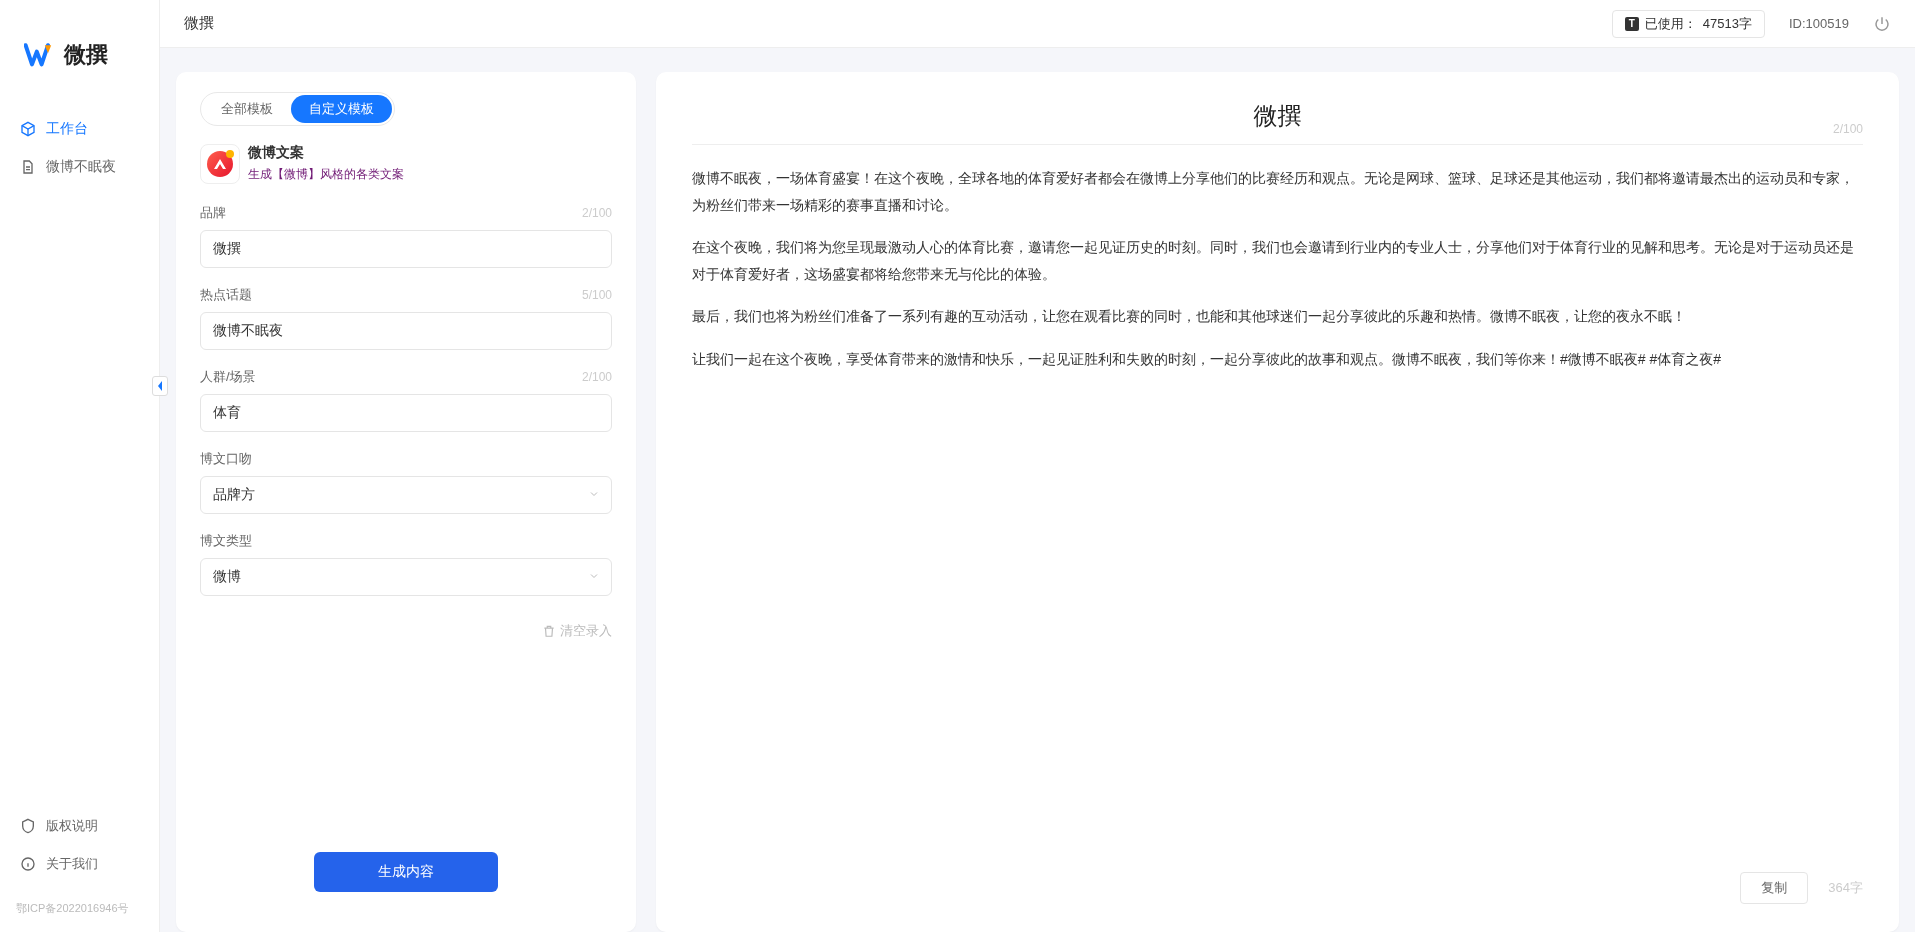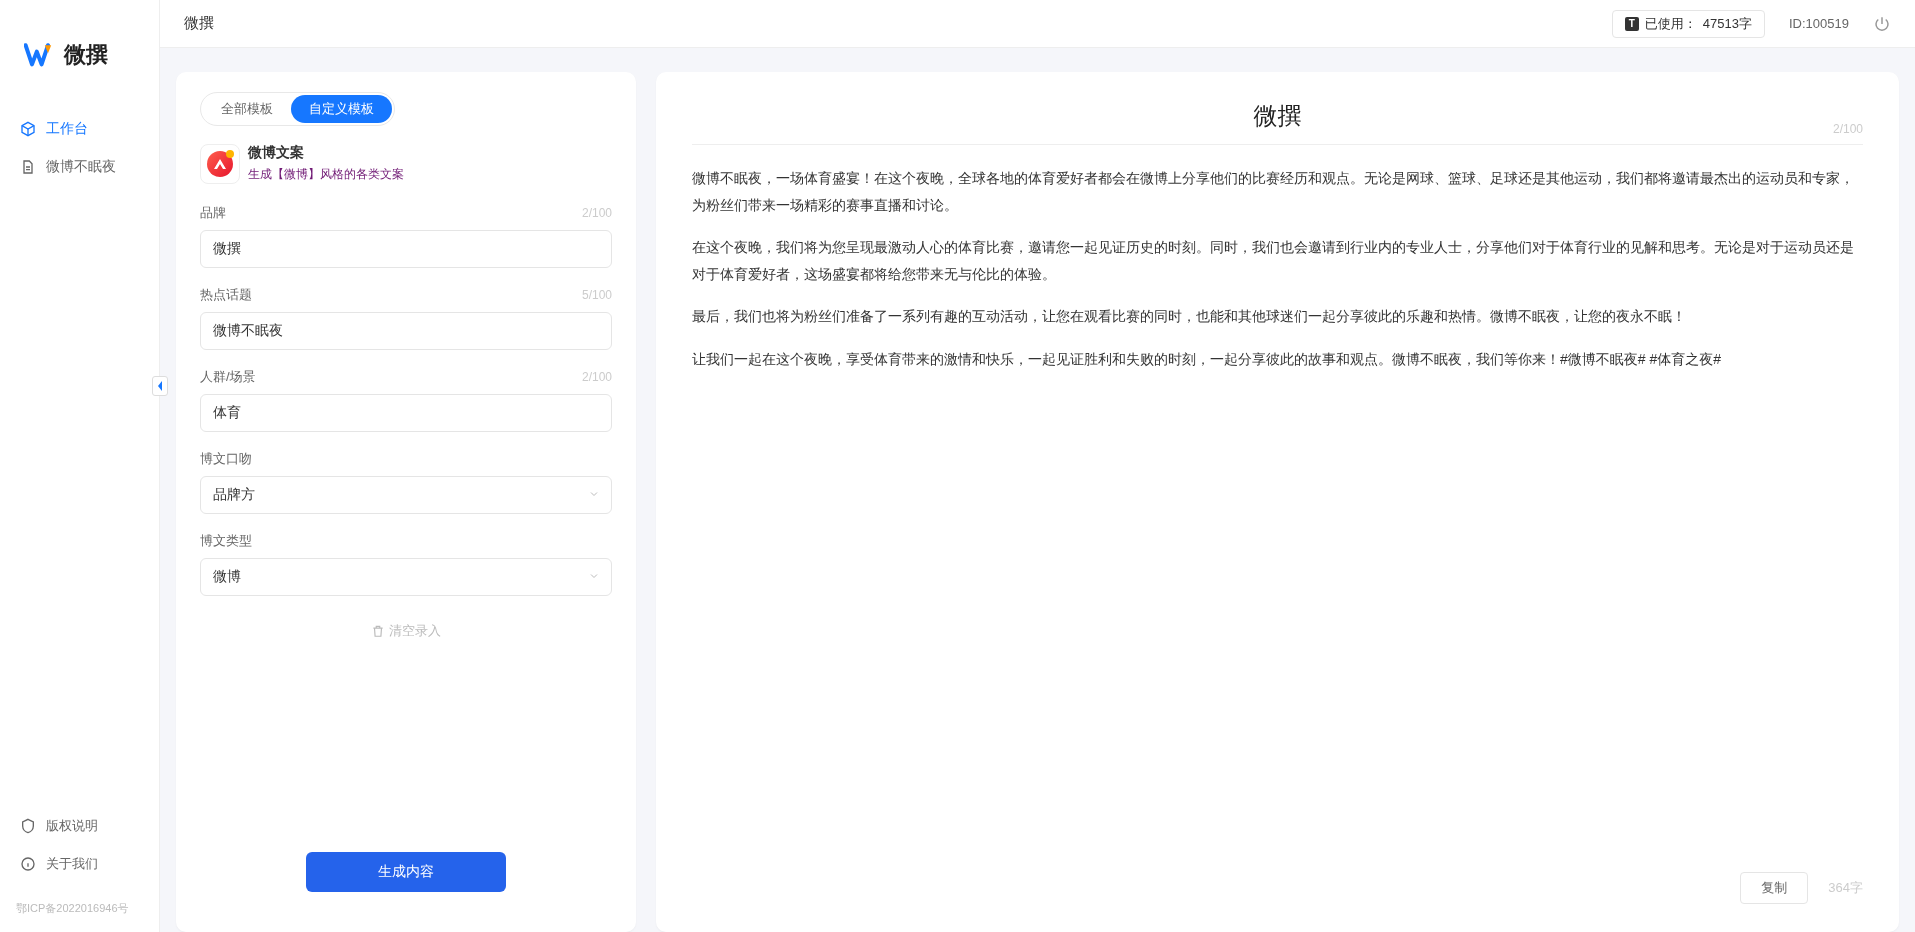--- a/index.html
+++ b/index.html
@@ -58,24 +58,24 @@
 .form { flex: 1; display: flex; flex-direction: column; }
 .form-group { margin-bottom: 18px; }
 .form-label-row { display: flex; justify-content: space-between; align-items: center; margin-bottom: 8px; }
 .form-label { font-size: 13px; color: #666; }
 .form-count { font-size: 12px; color: #ccc; }
 .form-input, .form-select { width: 100%; height: 38px; border: 1px solid #e5e5e5; border-radius: 6px; padding: 0 12px; font-size: 14px; color: #333; outline: none; background: #fff; }
 .form-select { appearance: none; position: relative; display: flex; align-items: center; cursor: pointer; }
 .select-wrap { position: relative; }
 .select-arrow { position: absolute; right: 12px; top: 50%; transform: translateY(-50%); pointer-events: none; color: #bbb; }
 
-.clear-btn { display: flex; align-items: center; justify-content: center; gap: 4px; color: #bbb; font-size: 13px; padding: 8px 0 16px; cursor: pointer; }
+.clear-btn { display: flex; align-items: center; justify-content: flex-end; gap: 4px; color: #bbb; font-size: 13px; padding: 8px 0 16px; cursor: pointer; }
 .clear-btn svg { width: 14px; height: 14px; }
 
-.generate-btn { width: 200px; height: 40px; background: #2563eb; color: #fff; border: none; border-radius: 6px; font-size: 14px; cursor: pointer; margin: 0 auto 20px; display: block; }
+.generate-btn { width: 184px; height: 40px; background: #2563eb; color: #fff; border: none; border-radius: 6px; font-size: 14px; cursor: pointer; margin: 0 auto 20px; display: block; }
 
 
 .output-title-row { display: flex; align-items: baseline; border-bottom: 1px solid #eee; padding-bottom: 12px; margin-bottom: 20px; position: relative; }
 .output-title { font-size: 24px; font-weight: 500; color: #222; font-family: serif; margin: 0 auto; }
 .output-page { font-size: 12px; color: #ccc; position: absolute; right: 0; bottom: 8px; }
 .output-body { flex: 1; font-size: 14px; line-height: 1.9; color: #333; overflow-y: auto; }
 .output-body p { margin-bottom: 16px; }
 .output-footer { display: flex; justify-content: flex-end; align-items: center; gap: 20px; padding-top: 12px; }
 .copy-btn { border: 1px solid #e5e5e5; background: #fff; color: #666; padding: 6px 20px; border-radius: 4px; cursor: pointer; font-size: 13px; }
 .char-count { font-size: 13px; color: #ccc; }

